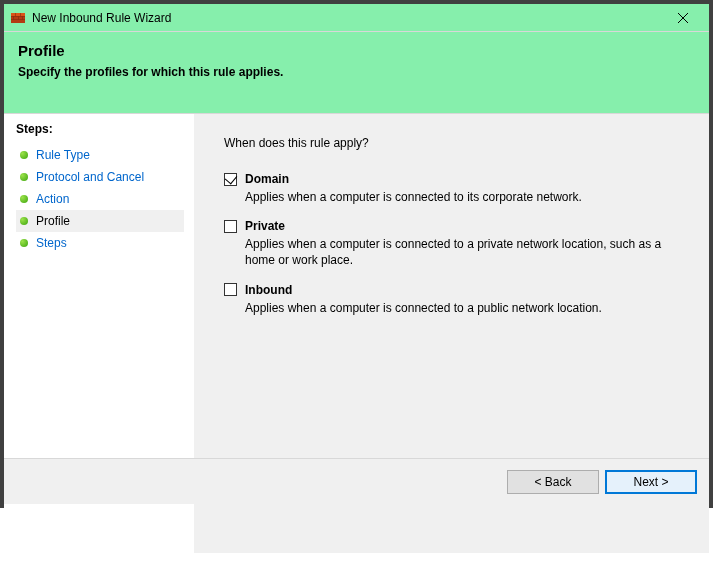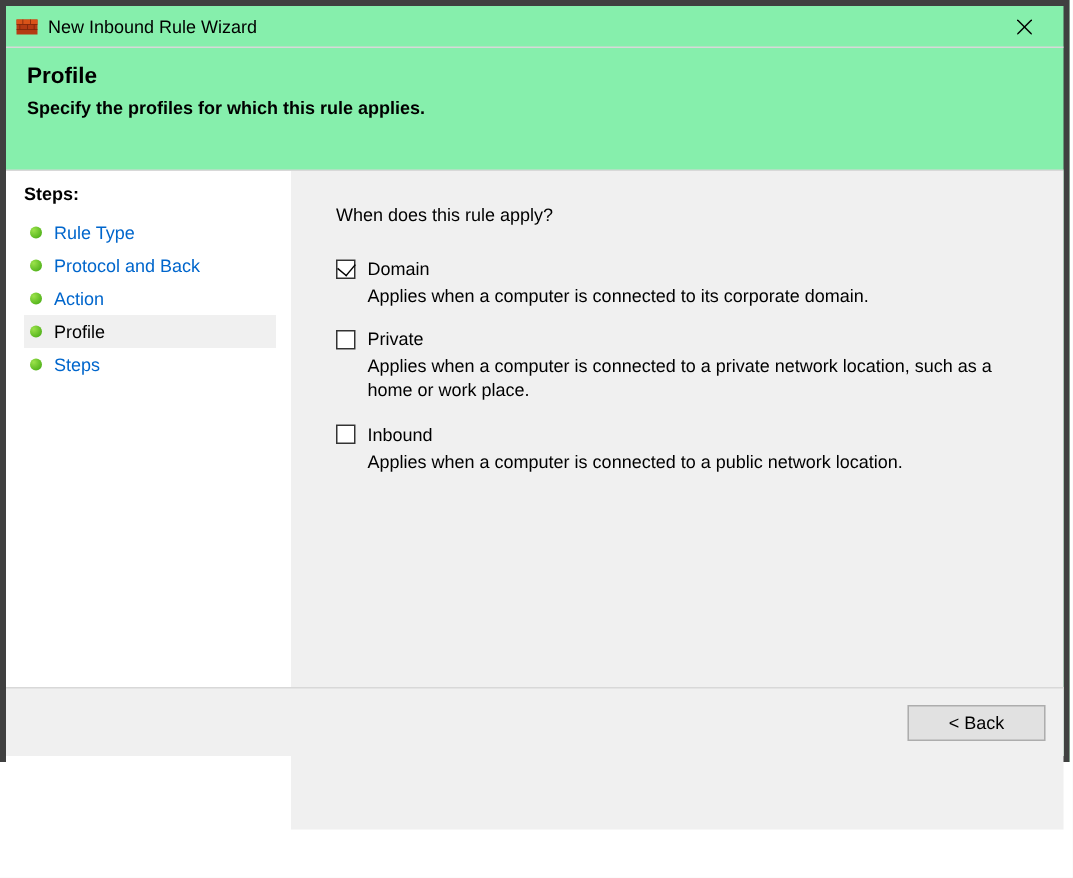--- a/index.html
+++ b/index.html
@@ -23,21 +23,21 @@
     .sidebar .bullet { width:8px; height:8px; border-radius:50%; margin-right:8px; background:radial-gradient(circle at 30% 30%, #9be24a, #3da50e); flex:0 0 8px; }
     .sidebar .step a { color:#0066cc; text-decoration:none; font-size:12px; }
     .sidebar .step.current .label { color:#000; font-size:12px; }
 
     .main { flex:1; background:#f0f0f0; padding:22px 20px 5px 30px; font-size:12px; }
     .main .prompt { margin-bottom:22px; }
     .option { margin-bottom:14px; }
     .option .row { display:flex; align-items:center; }
     .checkbox { width:13px; height:13px; border:1px solid #333; background:#fff; margin-right:8px; position:relative; flex:0 0 13px; cursor:default; }
     .checkbox.checked::after { content:""; position:absolute; left:2px; top:-1px; width:7px; height:9px; border-right:1.5px solid #000; border-bottom:1.5px solid #000; transform:rotate(40deg); }
-    .option .name { font-weight:normal; }
+    .option .name { font-weight:bold; }
     .option .desc { margin-left:21px; margin-top:3px; color:#000; line-height:1.35; max-width:430px; }
 
     .footer { position:absolute; bottom:0; left:0; right:0; height:46px; background:#f0f0f0; border-top:1px solid #d8d8d8; display:flex; align-items:center; justify-content:flex-end; padding-right:12px; gap:6px; }
     .btn { width:92px; height:24px; background:#e1e1e1; border:1px solid #adadad; font-size:12px; font-family:inherit; cursor:default; }
     .btn.default { border:2px solid #0078d7; background:#e5f1fb; }
   </style>
 </head>
 <body>
 
 <div class="window">
@@ -73,21 +73,21 @@
   <div class="body">
     <div class="sidebar">
       <div class="steps-head">Steps:</div>
 
       <div class="step">
         <span class="bullet"></span>
         <a href="#">Rule Type</a>
       </div>
       <div class="step">
         <span class="bullet"></span>
-        <a href="#">Protocol and Back</a>
+        <a href="#">Protocol and Cancel</a>
       </div>
       <div class="step">
         <span class="bullet"></span>
         <a href="#">Action</a>
       </div>
       <div class="step current">
         <span class="bullet"></span>
         <span class="label">Profile</span>
       </div>
       <div class="step">
@@ -97,21 +97,21 @@
     </div>
 
     <div class="main">
       <div class="prompt">When does this rule apply?</div>
 
       <div class="option">
         <div class="row">
           <span class="checkbox checked"></span>
           <span class="name">Domain</span>
         </div>
-        <div class="desc">Applies when a computer is connected to its corporate domain.</div>
+        <div class="desc">Applies when a computer is connected to its corporate network.</div>
       </div>
 
       <div class="option">
         <div class="row">
           <span class="checkbox"></span>
           <span class="name">Private</span>
         </div>
         <div class="desc">Applies when a computer is connected to a private network location, such as a home or work place.</div>
       </div>
 
@@ -120,15 +120,16 @@
           <span class="checkbox"></span>
           <span class="name">Inbound</span>
         </div>
         <div class="desc">Applies when a computer is connected to a public network location.</div>
       </div>
     </div>
   </div>
 
   <div class="footer">
     <button class="btn">&lt; Back</button>
+    <button class="btn default">Next &gt;</button>
   </div>
 
 </div>
 
 </body></html>

